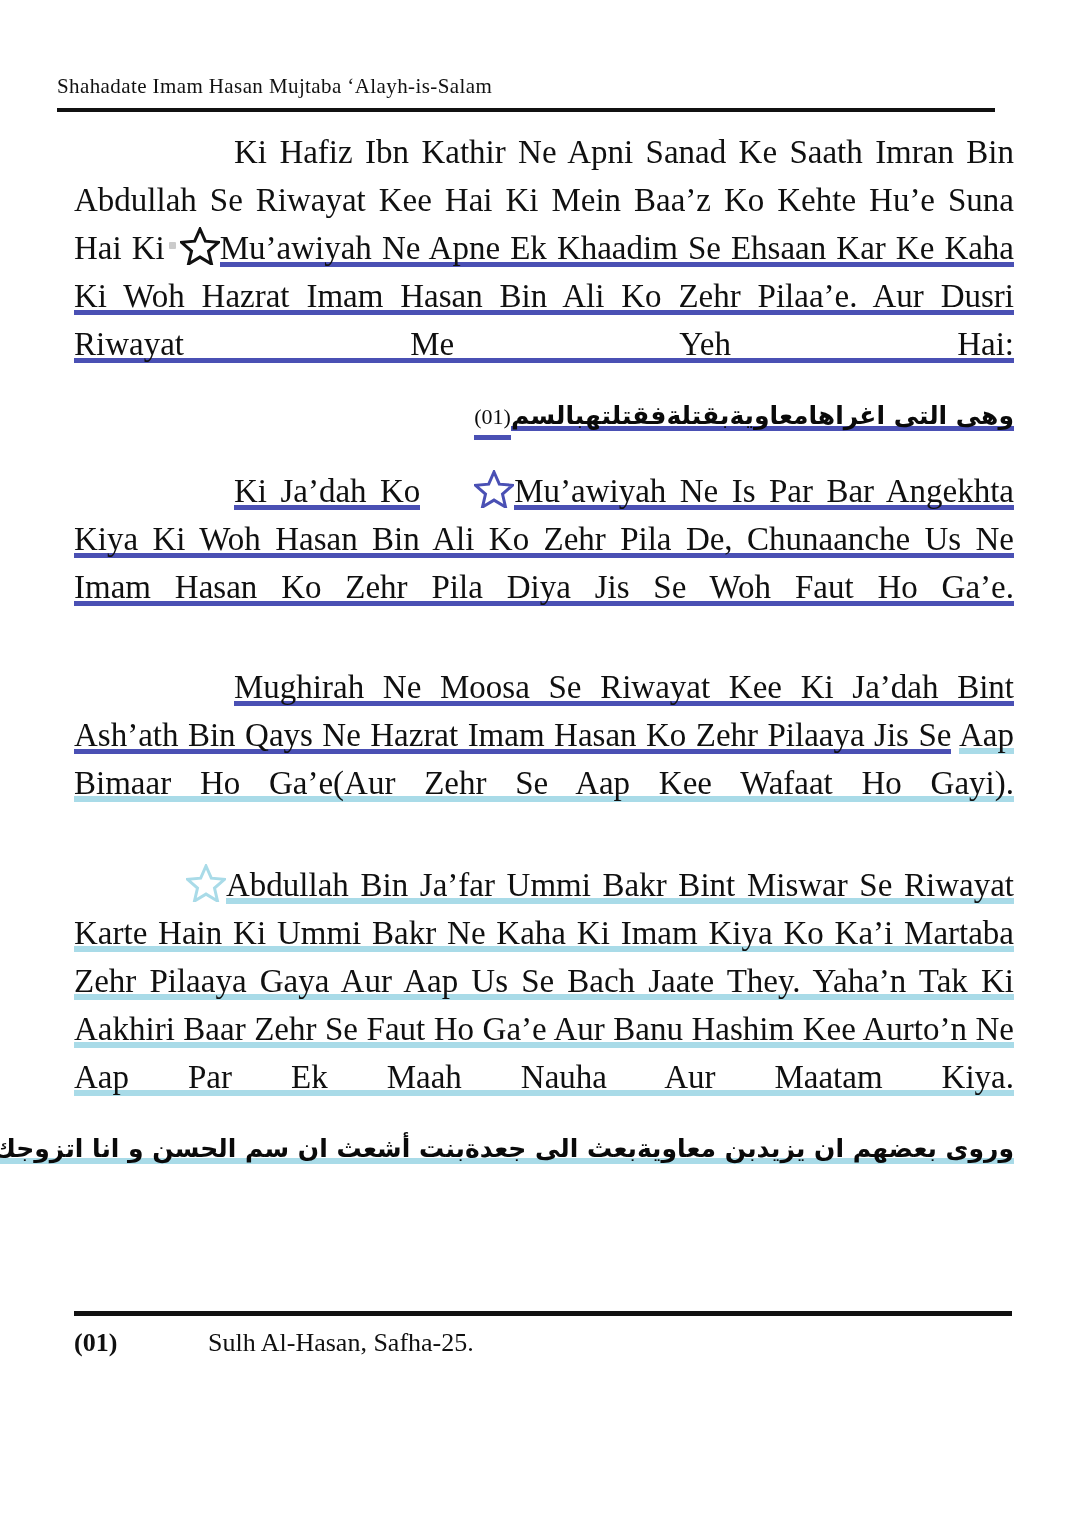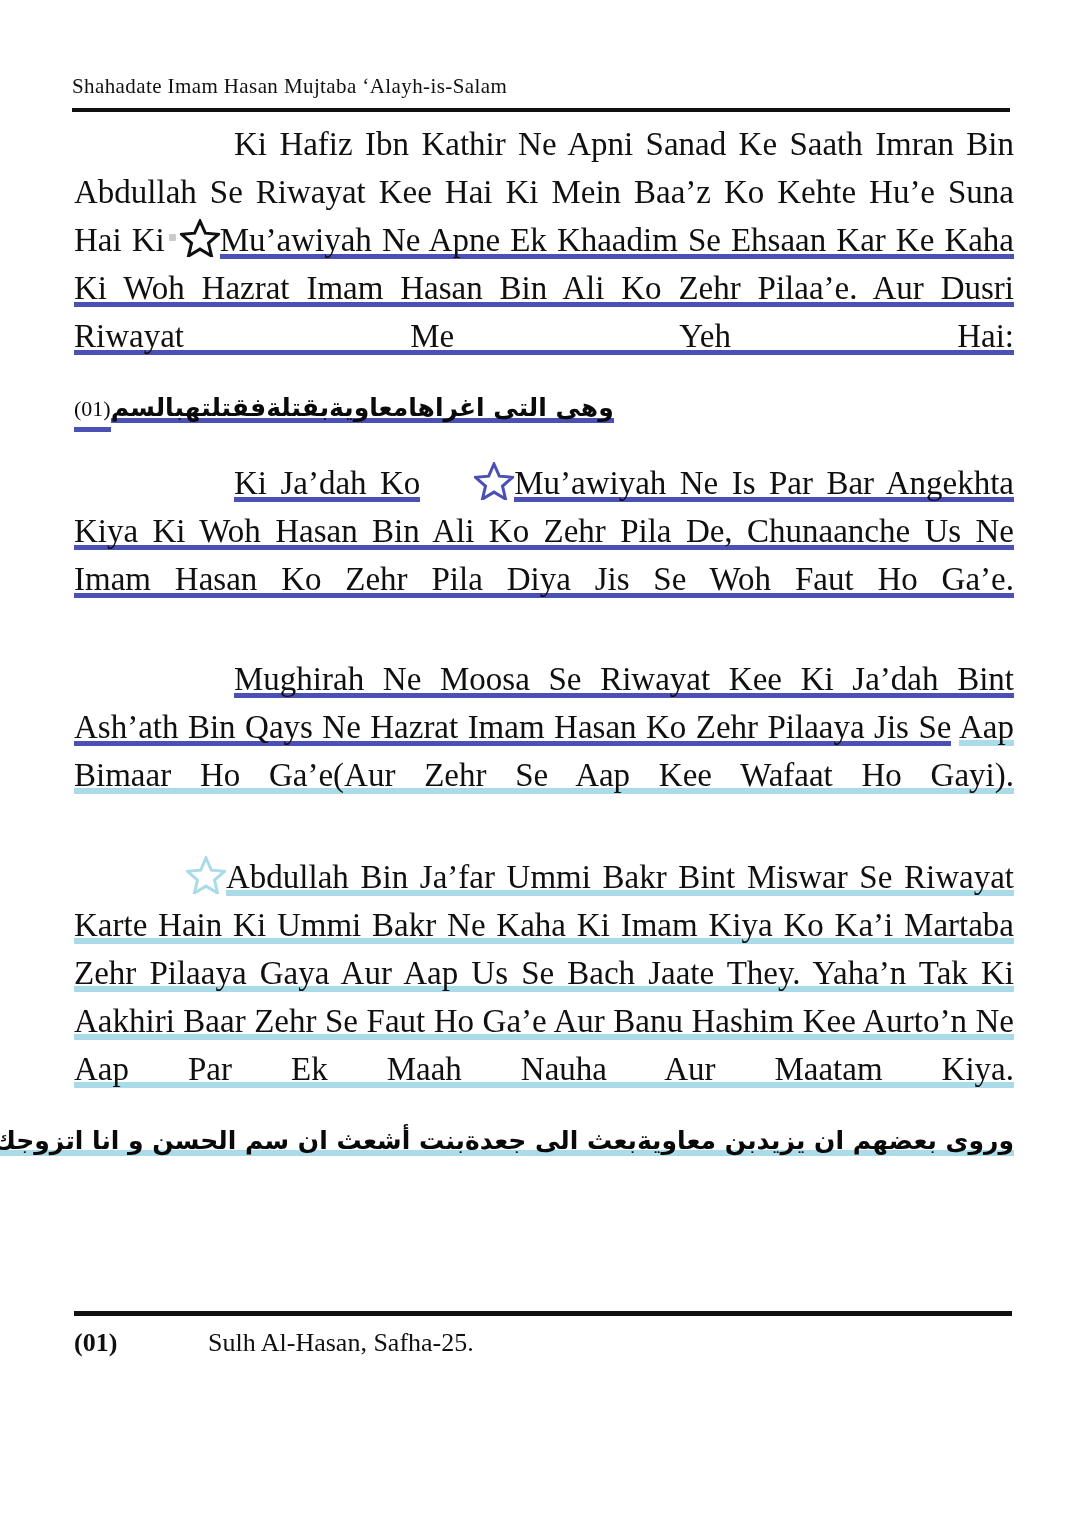--- a/index.html
+++ b/index.html
@@ -17,42 +17,42 @@
     width: 1086px;
     height: 1532px;
     margin: 0 auto;
     background: #ffffff;
     overflow: hidden;
   }
 
   
   .header-zone {
     position: absolute;
-    left: 72px;
+    left: 57px;
     top: 74px;
     width: 938px;
   }
   .running-head {
     font-family: "Liberation Serif", "DejaVu Serif", serif;
     font-size: 21px;
     letter-spacing: 0.4px;
     color: #111111;
     white-space: nowrap;
   }
   .header-rule {
     margin-top: 9px;
     border-top: 4px solid #111111;
     width: 938px;
   }
 
   
   .body-zone {
     position: absolute;
     left: 74px;
-    top: 120px;
+    top: 128px;
     width: 940px;
   }
 
   .para {
     font-size: 33px;
     line-height: 48px;
     text-align: justify;
     text-justify: inter-word;
     font-stretch: condensed;
     font-family: "Liberation Serif", "DejaVu Serif", serif;
@@ -77,21 +77,21 @@
     background-image: linear-gradient(to right, #a9dbe8, #a9dbe8);
     background-repeat: no-repeat;
     background-size: 100% 6px;
     background-position: 0 calc(100% - 1px);
     padding-bottom: 2px;
   }
 
   
   .arabic {
     direction: rtl;
-    text-align: left;
+    text-align: right;
     font-family: "DejaVu Sans", "Liberation Sans", sans-serif;
     font-weight: bold;
     font-size: 25px;
     line-height: 44px;
     color: #0a0a0a;
     margin: 0;
     white-space: nowrap;
   }
   .arabic .fn-ref {
     direction: ltr;

